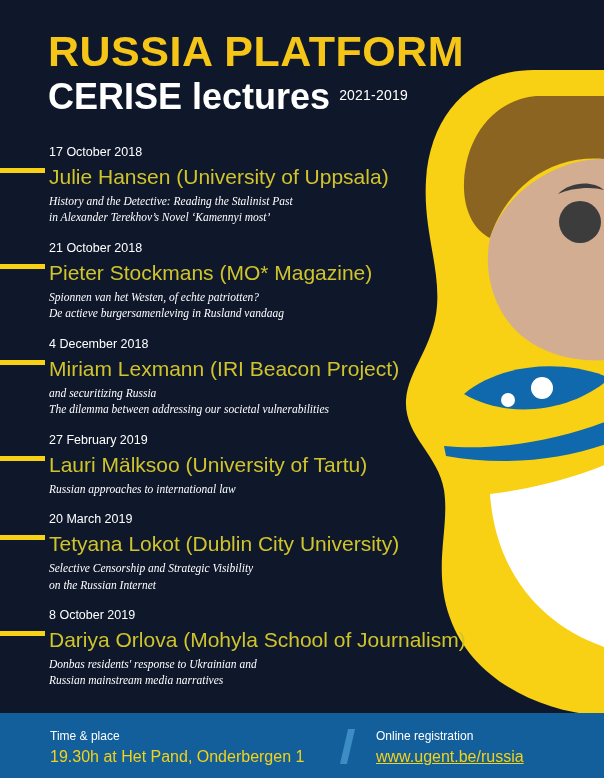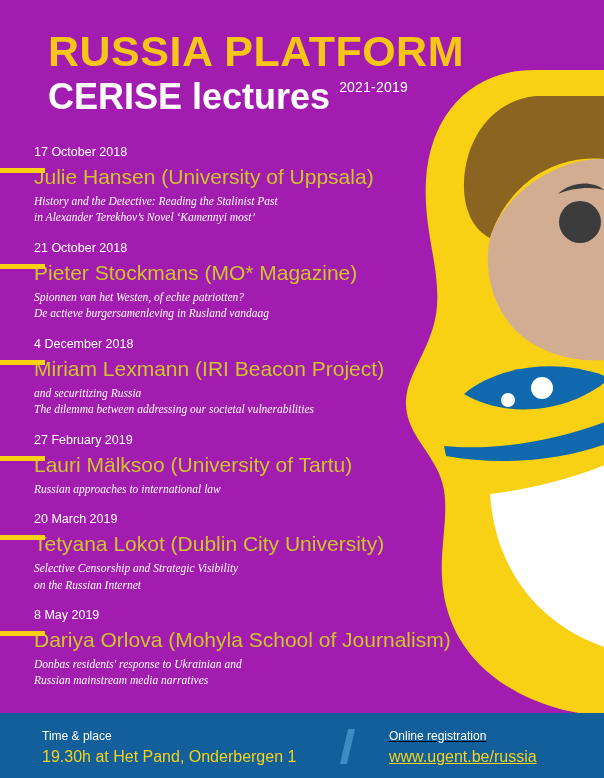--- a/index.html
+++ b/index.html
@@ -5,21 +5,21 @@
   html,body{margin:0;padding:0;}
   body{
     width:604px;height:778px;
     background:#1069AC;
     font-family:"Liberation Sans", sans-serif;
     overflow:hidden;
   }
   #poster{
     position:relative;
     width:604px;height:778px;
-    background:#a21caf;
+    background:#0f172a;
     overflow:hidden;
   }
 
   
   #doll{
     position:absolute;
     left:404px; top:70px;
     width:260px; height:650px;
     pointer-events:none;
   }
@@ -30,21 +30,21 @@
     font-size:43px;
     font-weight:bold;
     letter-spacing:0.5px;
     color:#F5C518;
     line-height:1;
     margin:0;
     white-space:nowrap;
   }
   #subtitle-row{
     display:flex;
-    align-items:flex-start;
+    align-items:center;
     margin-top:6px;
   }
   #title-sub{
     font-size:36px;
     font-weight:bold;
     color:#FFFFFF;
     line-height:1;
     margin:0;
     white-space:nowrap;
   }
@@ -58,21 +58,21 @@
   }
 
   
   #lectures{
     position:absolute;
     left:0; top:143px;
     width:420px;
   }
   .lecture{
     position:relative;
-    padding-left:34px;
+    padding-left:49px;
     margin-bottom:13px;
   }
   .lec-dash{
     position:absolute;
     left:0;
     top:25px;
     width:45px;
     height:5px;
     background:#F8D014;
   }
@@ -102,22 +102,22 @@
     position:absolute;
     left:0; bottom:0;
     width:604px; height:65px;
     background:#125F9B;
   }
   #footer-inner{
     position:relative;
     height:100%;
   }
   .foot-block{ position:absolute; top:14px; }
-  #foot-left{ left:42px; }
-  #foot-right{ left:389px;text-decoration:underline; }
+  #foot-left{ left:50px; }
+  #foot-right{ left:376px; }
   .foot-label{
     font-size:12px;
     color:#FFFFFF;
     line-height:1.5;
     white-space:nowrap;
   }
   .foot-value{
     font-size:16px;
     color:#F2D21A;
     line-height:1.45;
@@ -243,21 +243,21 @@
     <div class="lecture">
       <span class="lec-dash"></span>
       <div class="lec-date">20 March 2019</div>
       <div class="lec-speaker">Tetyana Lokot (Dublin City University)</div>
       <div class="lec-topic">Selective Censorship and Strategic Visibility</div>
       <div class="lec-topic">on the Russian Internet</div>
     </div>
 
     <div class="lecture">
       <span class="lec-dash"></span>
-      <div class="lec-date">8 May 2019</div>
+      <div class="lec-date">8 October 2019</div>
       <div class="lec-speaker">Dariya Orlova (Mohyla School of Journalism)</div>
       <div class="lec-topic">Donbas residents' response to Ukrainian and</div>
       <div class="lec-topic">Russian mainstream media narratives</div>
     </div>
 
   </div>
 
   <div id="footer">
     <div id="footer-inner">
 

